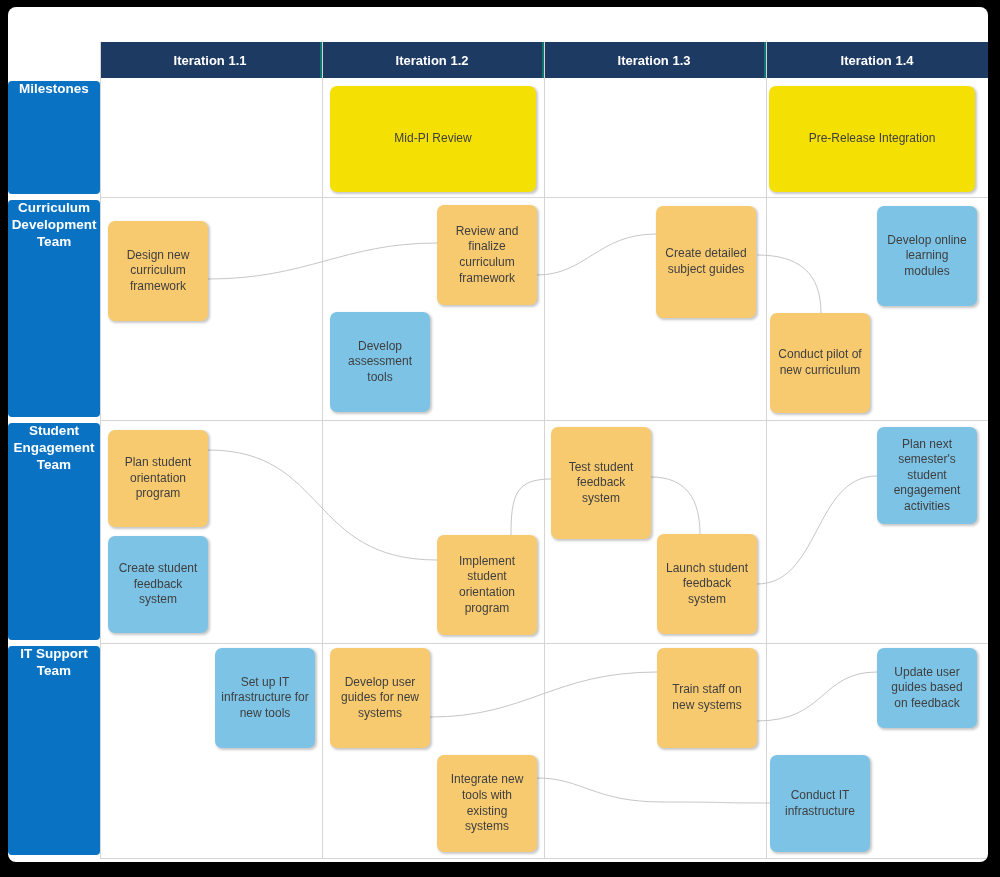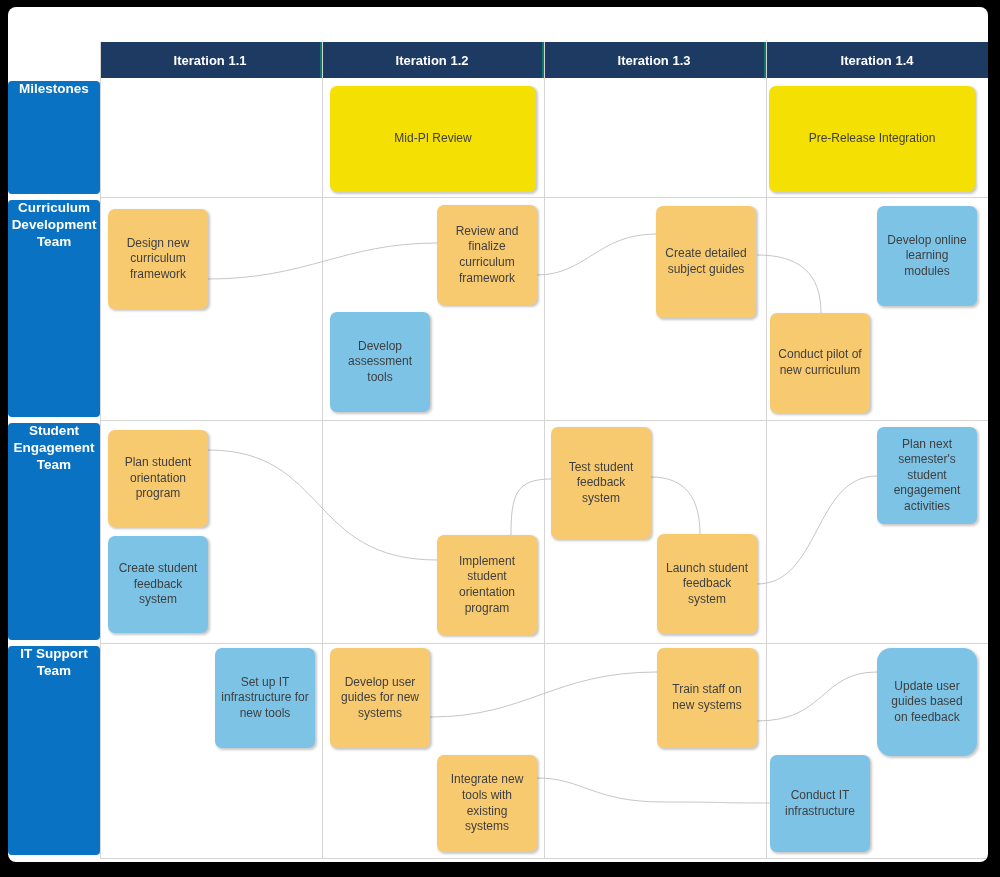--- a/index.html
+++ b/index.html
@@ -104,21 +104,21 @@
       <path d="M749,714 C818,714 812,665 869,665" fill="none" stroke="#c6c6c6" stroke-width="1"></path>
       <path d="M529,771 C575,771 585,795 655,795 S700,796 762,796" fill="none" stroke="#c6c6c6" stroke-width="1"></path>
     </svg>
   <div id="cards">
       <div class="card" style="left: 322px; top: 79px; width: 206px; height: 106px; background: rgb(245, 224, 3);">
         <span>Mid-PI Review</span>
       </div>
       <div class="card" style="left: 761px; top: 79px; width: 206px; height: 106px; background: rgb(245, 224, 3);">
         <span>Pre-Release Integration</span>
       </div>
-      <div class="card" style="left: 100px; top: 202px; width: 100px; height: 100px; background: rgb(248, 202, 112); text-align: center;">
+      <div class="card" style="left: 100px; top: 214px; width: 100px; height: 100px; background: rgb(248, 202, 112); text-align: center;">
         <span>Design new curriculum framework</span>
       </div>
       <div class="card" style="left: 322px; top: 305px; width: 100px; height: 100px; background: rgb(124, 195, 230);">
         <span>Develop assessment tools</span>
       </div>
       <div class="card" style="left: 429px; top: 198px; width: 100px; height: 100px; background: rgb(248, 202, 112);">
         <span>Review and finalize curriculum framework</span>
       </div>
       <div class="card" style="left: 648px; top: 199px; width: 100px; height: 112px; background: rgb(248, 202, 112);">
         <span>Create detailed subject guides</span>
@@ -155,17 +155,17 @@
       </div>
       <div class="card" style="left: 429px; top: 748px; width: 100px; height: 97px; background: rgb(248, 202, 112);">
         <span>Integrate new tools with existing systems</span>
       </div>
       <div class="card" style="left: 649px; top: 641px; width: 100px; height: 100px; background: rgb(248, 202, 112);">
         <span>Train staff on new systems</span>
       </div>
       <div class="card" style="left: 762px; top: 748px; width: 100px; height: 97px; background: rgb(124, 195, 230);">
         <span>Conduct IT infrastructure</span>
       </div>
-      <div class="card" style="left: 869px; top: 641px; width: 100px; height: 108px; background: rgb(124, 195, 230); border-radius: 14px;">
+      <div class="card" style="left: 869px; top: 641px; width: 100px; height: 80px; background: rgb(124, 195, 230);">
         <span>Update user guides based on feedback</span>
       </div>
     </div>
 </div>
 
 </body></html>

